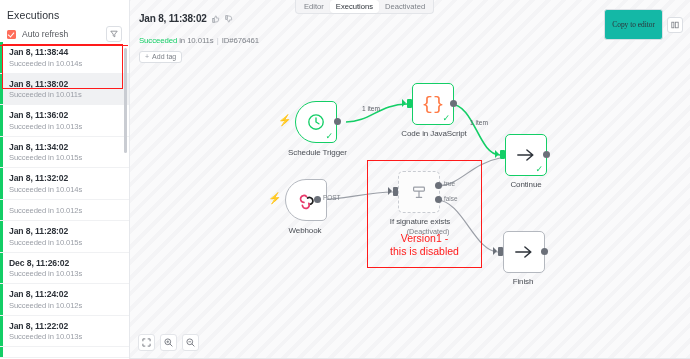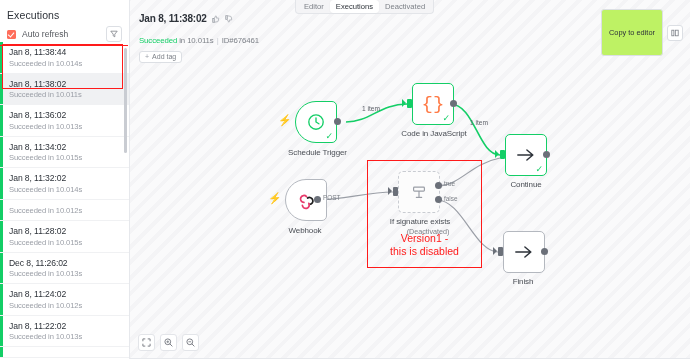--- a/index.html
+++ b/index.html
@@ -48,21 +48,21 @@
   }
   .exec-item {
     position: relative; padding: 5px 8px 5px 9px;
     border-bottom: 1px solid #f0f1f3; background: #fff;
   }
   .exec-item::before {
     content: ""; position: absolute; left: 0; top: 0; bottom: 0;
     width: 2.5px; background: #13ce66;
   }
   .exec-item.selected { background: #f0f1f3; }
-  .exec-time { font-size: 8.6px; font-weight: normal; color: #2d3239; letter-spacing: -.1px; }
+  .exec-time { font-size: 8.6px; font-weight: bold; color: #2d3239; letter-spacing: -.1px; }
   .exec-status { font-size: 7.6px; color: #9a9ea6; margin-top: 1.5px; letter-spacing: -.1px; }
 
   
   .sb-hl {
     position: absolute; left: 2px; top: 44px; width: 121px; height: 45px;
     border: 1.6px solid #ff1a1a; pointer-events: none; z-index: 6;
   }
   .sb-underline {
     position: absolute; left: 0; top: 45px; width: 128px; height: 1.4px;
     background: #ff1a1a; z-index: 5;
@@ -108,22 +108,22 @@
     padding: 1.5px 5px; font-size: 7px; color: #7d8188;
   }
   .add-tag .plus { font-size: 7px; color: #9a9ea6; }
 
   
   .tr-group {
     position: absolute; right: 7px; top: 9px; z-index: 20;
     display: flex; gap: 4px; align-items: center;
   }
   .btn-copy {
-    border: 1px solid #dcdfe4; border-radius: 3px; background: #bef264;
-    font-size: 7.4px; color: #2d3239; padding: 18px 7px;
+    border: 1px solid #dcdfe4; border-radius: 3px; background: #14b8a6;
+    font-size: 7.4px; color: #2d3239; padding: 10px 7px; font-family: Liberation Serif, serif;
   }
   .btn-icon-sq {
     width: 16px; height: 16px; border: 1px solid #dcdfe4; border-radius: 3px;
     background: #fff; display: flex; align-items: center; justify-content: center;
     font-size: 7px; color: #7d8188;
   }
 
   
   .node {
     position: absolute; z-index: 10;

